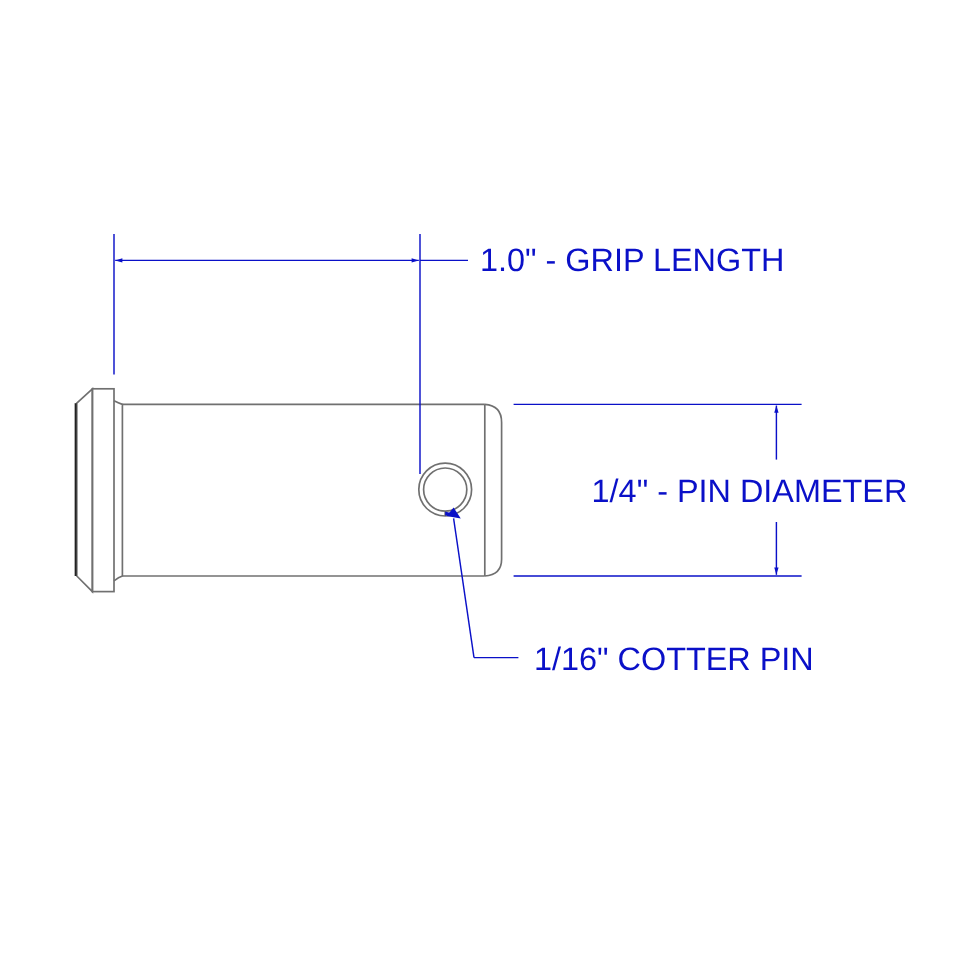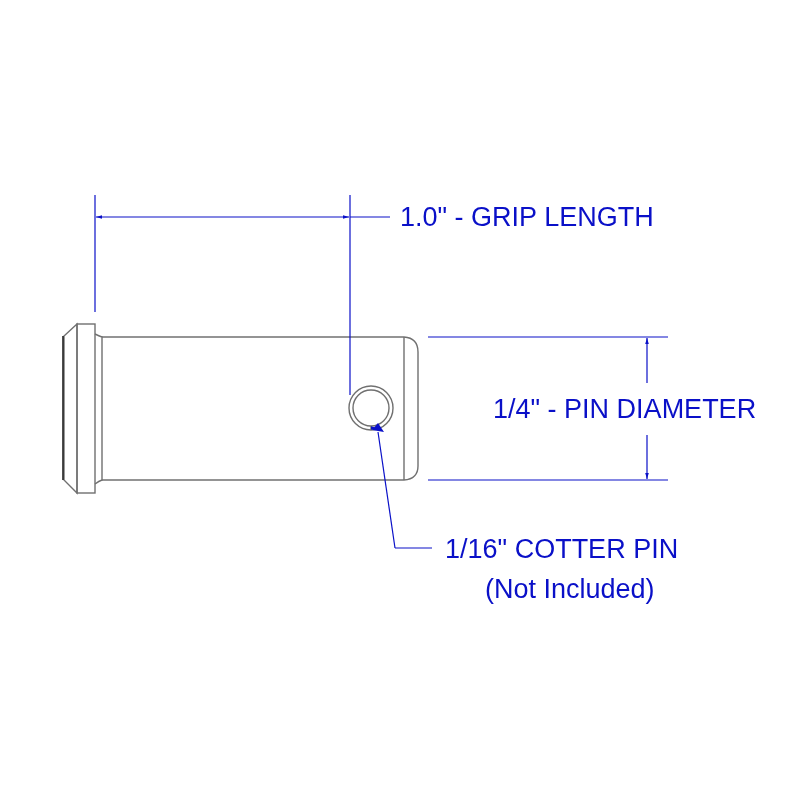--- a/index.html
+++ b/index.html
@@ -55,14 +55,13 @@
       <polyline points="395,548 378,432"></polyline>
       <line x1="377" y1="428" x2="377" y2="428" marker-end="url(#arr)"></line>
       <line x1="395" y1="548" x2="432" y2="548"></line>
     </g>
     <path d="M372,430 L378,423 L384,432 z" fill="#0a10c8"></path>
   </svg>
 
   <div class="label" style="left:400px; top:204px;">1.0" - GRIP LENGTH</div>
   <div class="label" style="left:493px; top:396px;">1/4" - PIN DIAMETER</div>
   <div class="label" style="left:445px; top:536px;">1/16" COTTER PIN</div>
-  <div class="label" style="left:485px; top:576px;">(Not Included)</div>
 </div>
 
 </body></html>

